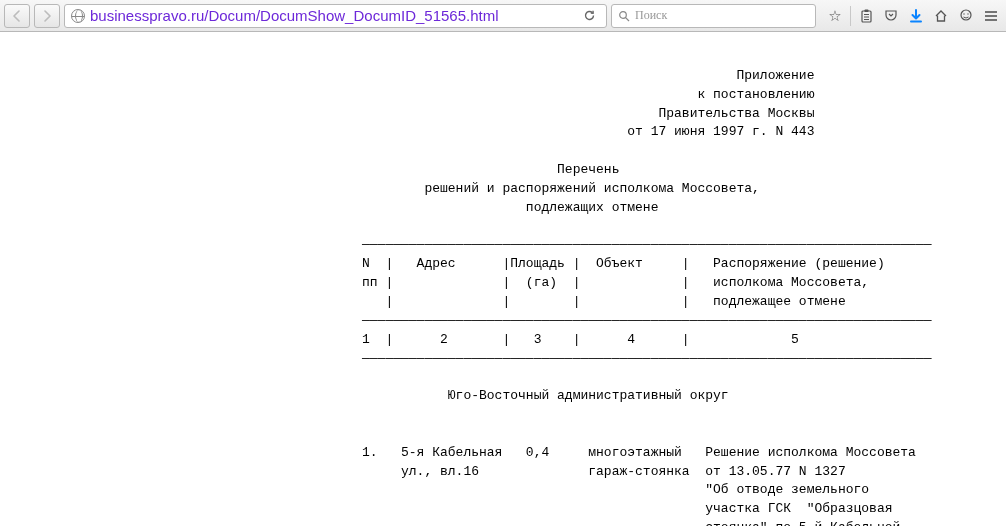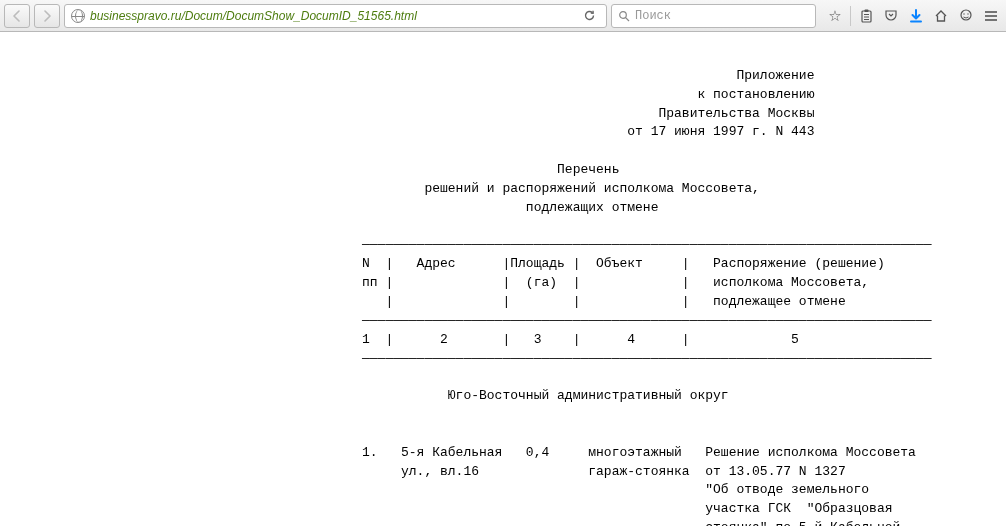--- a/index.html
+++ b/index.html
@@ -53,36 +53,35 @@
       content: ""; position: absolute; top: 0; bottom: 0; left: 50%;
       width: 6px; margin-left: -3px;
       border-left: 1px solid #888; border-right: 1px solid #888;
       border-radius: 50%;
     }
     .globe-icon::after {
       content: ""; position: absolute; left: 0; right: 0; top: 50%;
       border-top: 1px solid #888;
     }
     .url-text {
-      flex: 1; font-size: 12px; color: #4d7c0f; border: none; outline: none;
+      flex: 1; font-size: 15px; color: #6d28d9; border: none; outline: none;
       font-family: Arial, sans-serif;
-      font-style: italic;
     }
     .reload-btn {
       color: #666; font-size: 13px; cursor: pointer; padding: 0 4px;
     }
     .search-bar {
       width: 205px; height: 24px; background: #fff;
       border: 1px solid #b8b8b8; border-radius: 3px;
       display: flex; align-items: center; padding: 0 6px; gap: 5px;
     }
     .search-icon { color: #888; font-size: 12px; }
     .search-input {
       flex: 1; border: none; outline: none; font-size: 12px;
-      font-family: Liberation Mono, monospace; color: #333;
+      font-family: Liberation Serif, serif; color: #333;
     }
     .search-input::placeholder { color: #999; }
     .toolbar-icons {
       display: flex; align-items: center; gap: 3px; padding-left: 4px;
     }
     .toolbar-sep {
       width: 1px; height: 20px; background: #c8c8c8; margin: 0 1px;
     }
     .tb-icon {
       width: 22px; height: 22px; display: flex; align-items: center;

